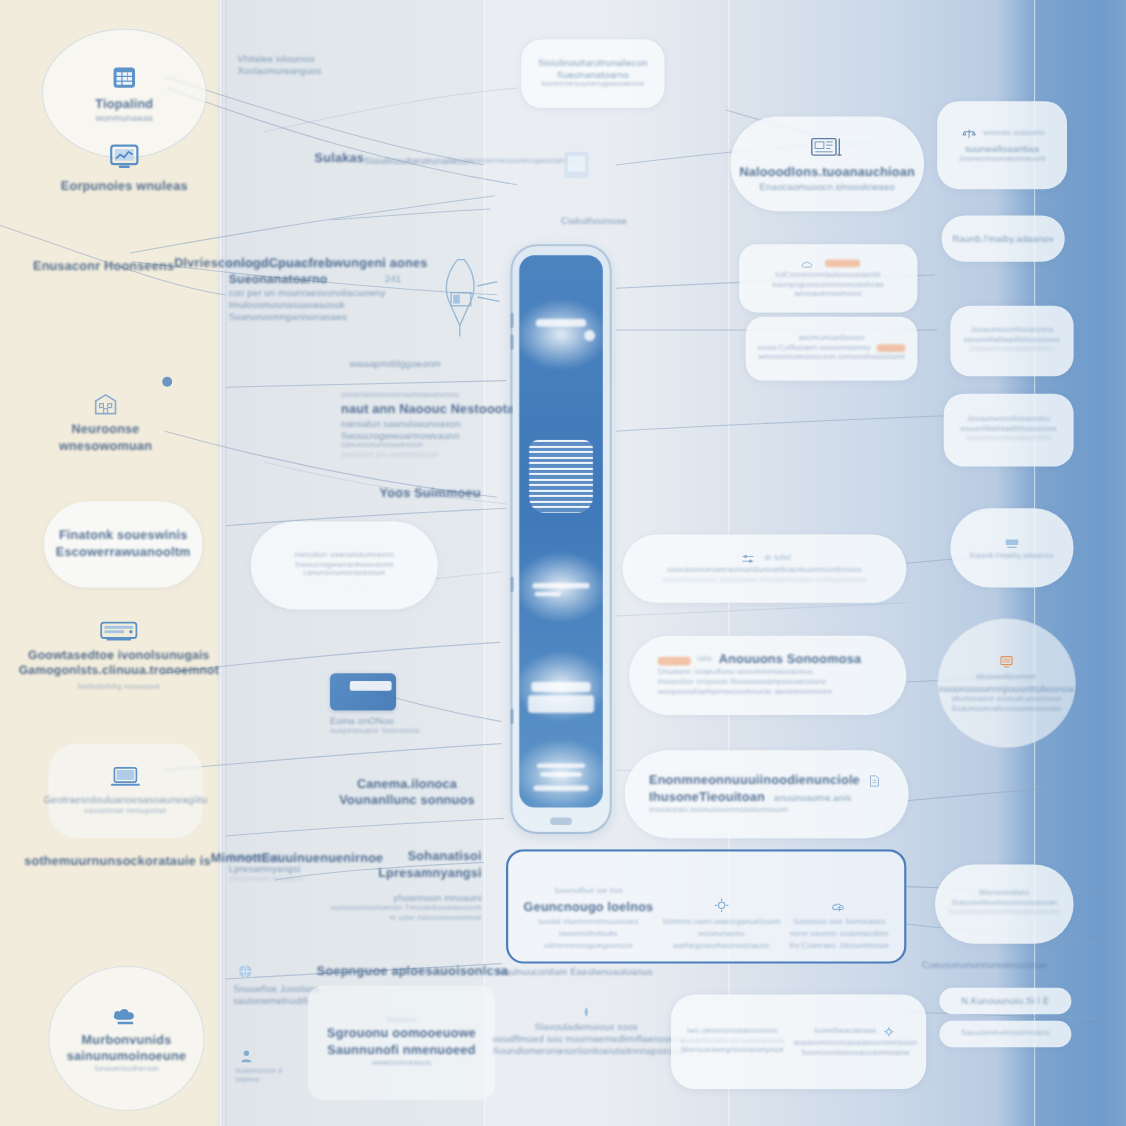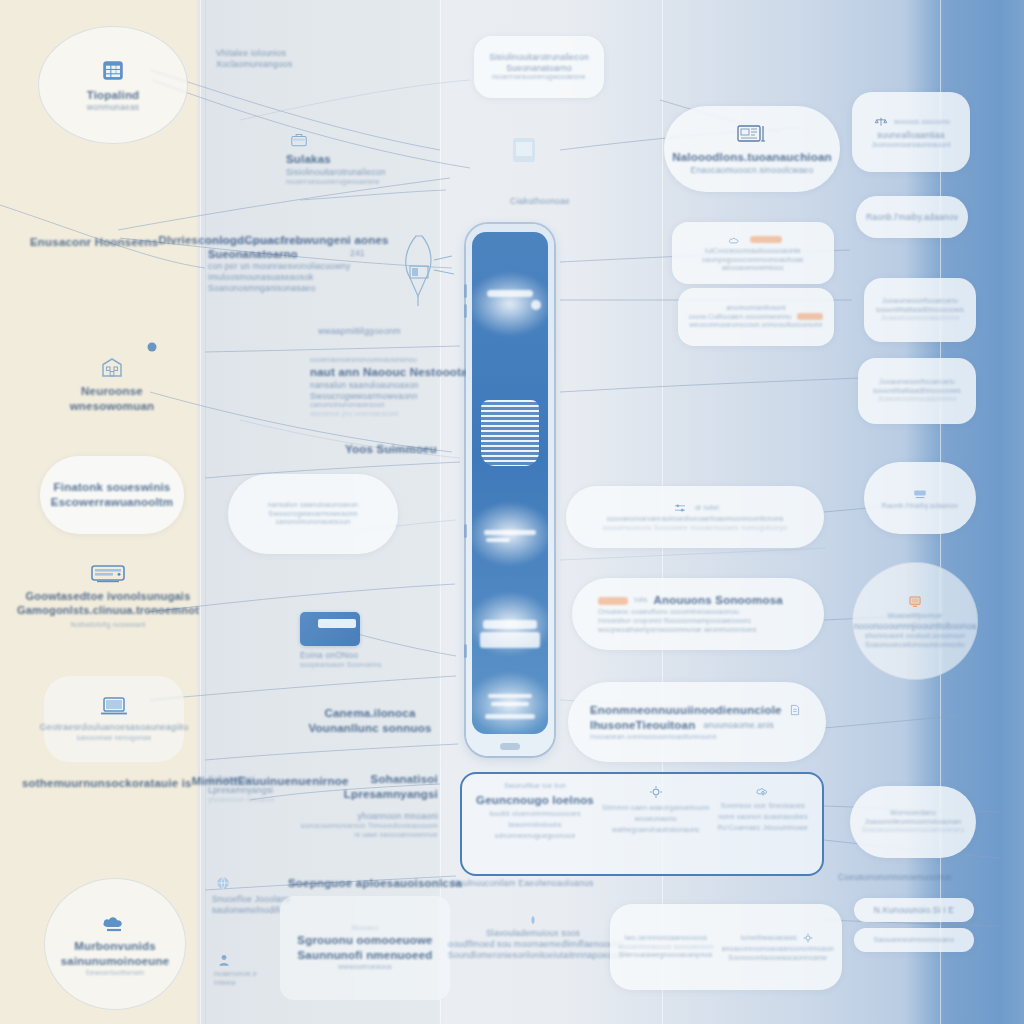--- a/index.html
+++ b/index.html
@@ -126,21 +126,21 @@
     position: absolute; left: -2px; width: 3px; height: 14px;
     background: rgba(110,150,195,.55); border-radius: 2px;
   }
 
   
   #panel {
     position: absolute; left: 460px; top: 772px; width: 364px; height: 104px;
     border: 2px solid #4a7fba;
     border-radius: 16px;
     background: rgba(244,248,252,0.72);
-    display: flex; align-items: flex-start; padding: 8px 10px;
+    display: flex; align-items: flex-end; padding: 8px 10px;
   }
   #panel .col {
     flex: 1; display: flex; flex-direction: column;
     align-items: center; justify-content: center; text-align: center;
     gap: 2px; padding: 0 4px;
   }
 
   
   #blue-chip {
     position:absolute; left:300px; top:612px; width:60px; height:34px;
@@ -215,33 +215,42 @@
           <rect x="10.5" y="12" width="4" height="3"></rect>
         <rect x="15" y="12" width="3.5" height="3"></rect>
         <rect x="5.5" y="16" width="4" height="2.5"></rect>
           <rect x="10.5" y="16" width="8" height="2.5"></rect>
       </g>
     </svg>
     <div class="t h" style="margin-top:5px">Tiopalind</div>
     <div class="t s">wonmunaeas</div>
   </div>
 
+  <div style="position:absolute;left:52px;top:128px;width:122px;display:flex;flex-direction:column;align-items:center">
+    <svg class="ico" width="30" height="30" viewBox="0 0 24 24">
+      <rect x="2.5" y="3.5" width="19" height="13.5" rx="2" fill="none" stroke="#4b87c4" stroke-width="1.6"></rect>
+      <rect x="5" y="6" width="14" height="8.5" fill="#bfd8ef"></rect>
+      <path d="M6 13 L9 10 L12 12 L15 8 L18 10" fill="none" stroke="#3f79ba" stroke-width="1.2"></path>
+      <rect x="8" y="18" width="8" height="1.8" rx="0.9" fill="#4b87c4"></rect>
+    </svg>
+    <div class="t h" style="margin-top:5px">Eorpunoies wnuleas</div>
+  </div>
 
   <div style="position:absolute;left:30px;top:228px;width:166px;display:flex;flex-direction:row;align-items:center">
     <svg class="ico" width="34" height="24" viewBox="0 0 34 24">
       <path d="M9 18 C4.5 18 3 15 4.5 12.6 C4 9.5 7.5 7.6 10 9.4 C11.5 5.6 17.5 5.6 18.8 9.8
                C22.5 9.2 25 12.2 23.6 15.2 C23 17.2 21 18 19 18 Z" fill="none" stroke="#4b87c4" stroke-width="1.7" stroke-linejoin="round"></path>
       <path d="M11 20.5 C13.5 22.5 18 22 20.5 19.8" fill="none" stroke="#4b87c4" stroke-width="1.6"></path>
     </svg>
     <div class="t h" style="margin-top:5px">Enusaconr Hoonseens</div>
     <div class="t h">Dlvriesconlogd</div>
     <div class="t h">Cpuacfrebwungeni aones</div>
   </div>
 
-  <div style="position:absolute;left:38px;top:356px;width:148px;display:flex;flex-direction:column;align-items:center">
+  <div style="position:absolute;left:22px;top:356px;width:148px;display:flex;flex-direction:column;align-items:center">
     <svg class="ico" width="28" height="24" viewBox="0 0 24 24">
       <path d="M12 3 L21 8.5 L21 20 L3 20 L3 8.5 Z" fill="none" stroke="#7fa7cd" stroke-width="1.5"></path>
       <g stroke="#7fa7cd" stroke-width="1.1" fill="none">
         <rect x="6.5" y="11" width="3.5" height="3.5"></rect>
           <rect x="14" y="11" width="3.5" height="3.5"></rect>
         <rect x="10.2" y="15.5" width="3.6" height="4.5"></rect>
       </g>
     </svg>
     <div class="t h" style="margin-top:4px">Neuroonse</div>
     <div class="t h">wnesowomuan</div>
@@ -297,21 +306,21 @@
     <div class="t h" style="margin-top:5px">Murbonvunids</div>
     <div class="t h">sainunumoinoeune</div>
     <div class="t xs">Sewoerlootherwin</div>
   </div>
 
   <div style="position:absolute;left:216px;top:48px;width:160px">
     <div class="t s">Vhitalee iolounios</div>
     <div class="t s">Xoclaomureangoos</div>
   </div>
 
-  <div style="position:absolute;left:286px;top:128px;width:180px;display:flex;flex-direction:column;align-items:flex-start">
+  <div style="position:absolute;left:286px;top:128px;width:180px;display:flex;align-items:flex-end">
     <svg class="ico sm" width="26" height="24" viewBox="0 0 26 24">
       <rect x="3" y="7" width="20" height="13" rx="2" fill="none" stroke="#7fa7cd" stroke-width="1.4"></rect>
       <path d="M9 7 L9 4.5 L17 4.5 L17 7" fill="none" stroke="#7fa7cd" stroke-width="1.4"></path>
       <rect x="5" y="10" width="16" height="3" fill="#bcd6ee"></rect>
     </svg>
     <div class="t h">Sulakas</div>
     <div class="t s">Sisiolinouitarotrunaliecon</div>
     <div class="t xs">nooerroesuunerugwooaesne</div>
   </div>
 

